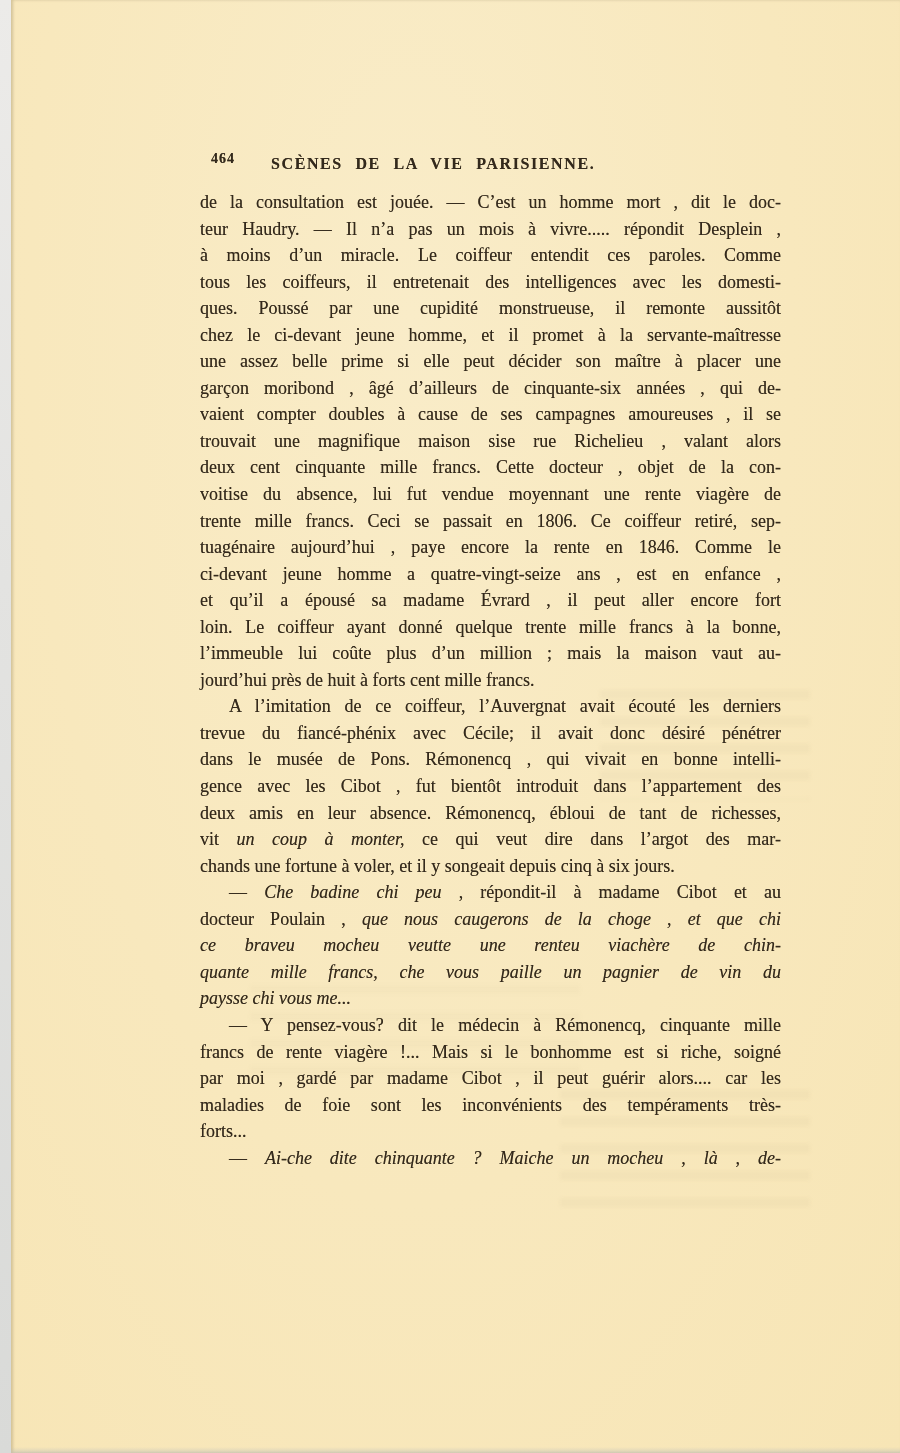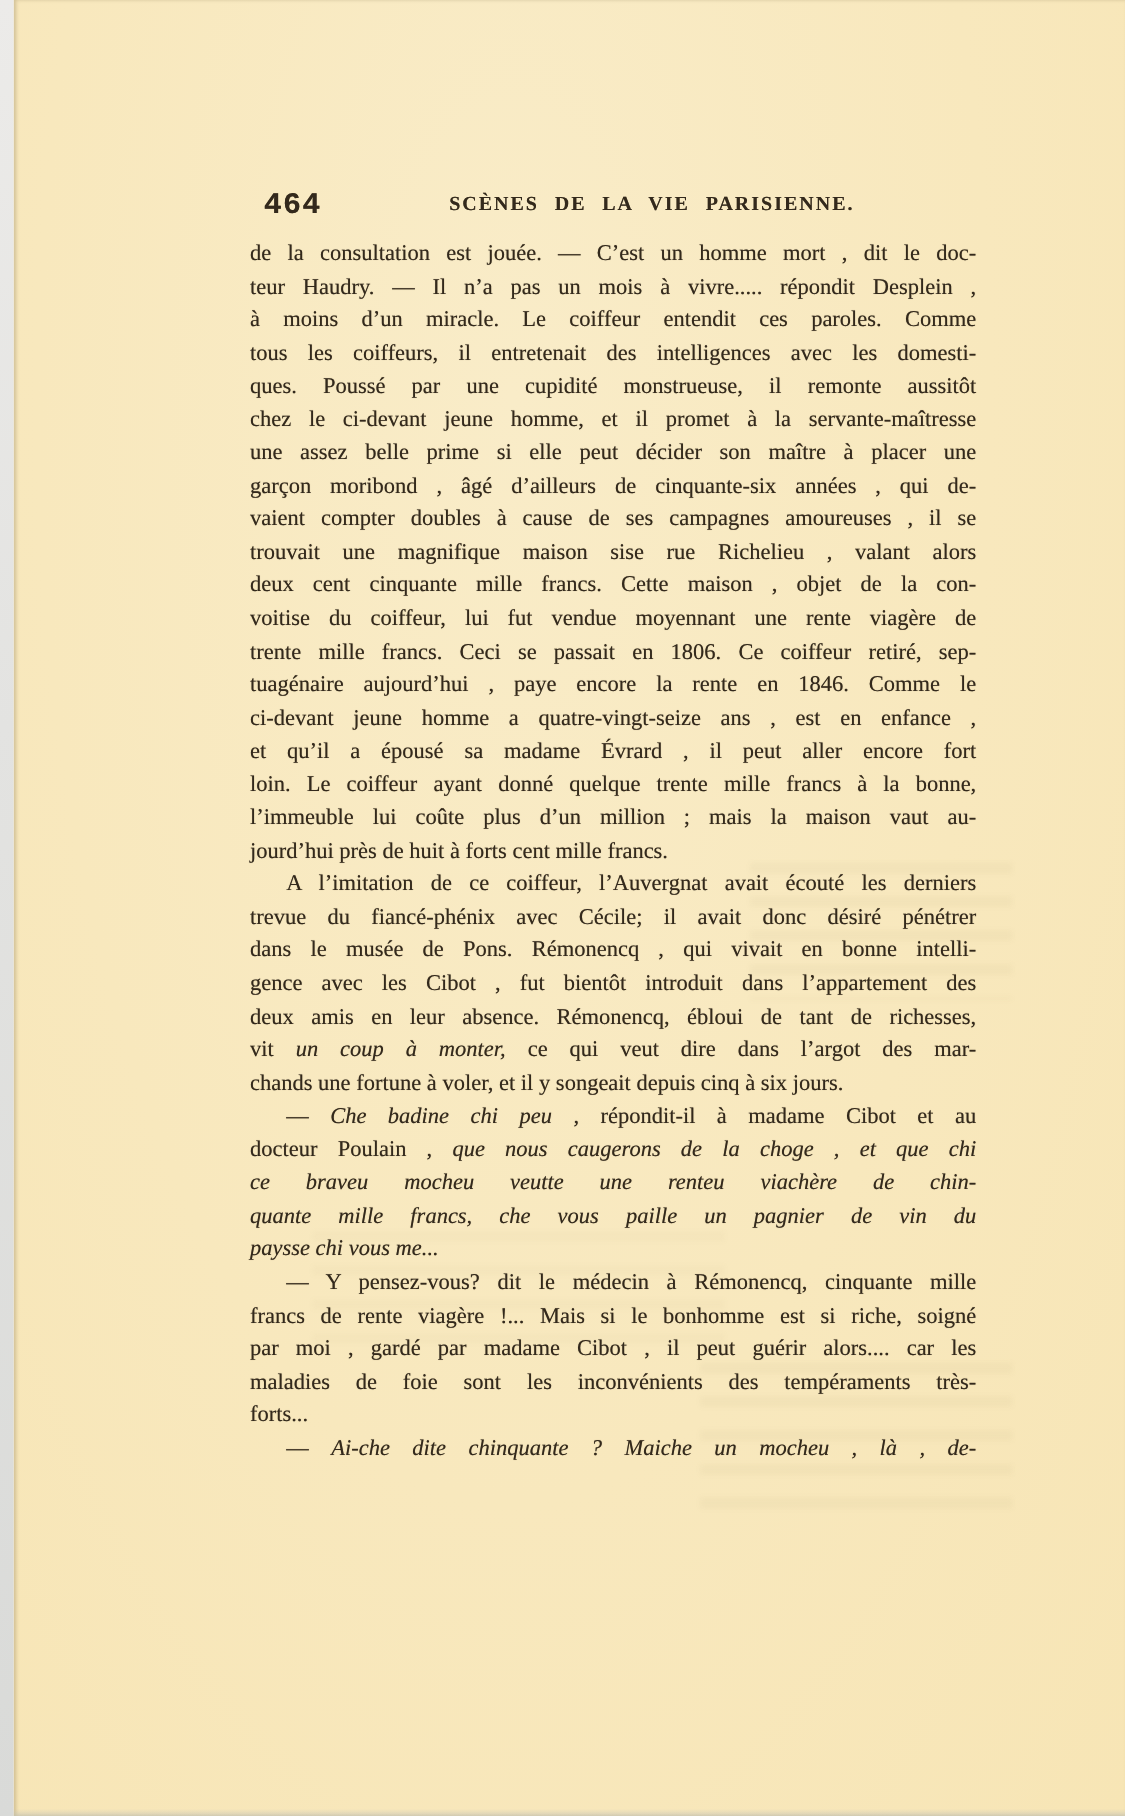--- a/index.html
+++ b/index.html
@@ -43,30 +43,29 @@
     position: absolute;
     top: 151px;
     left: 211px;
     width: 581px;
     height: 32px;
     color: #33291c;
   }
   .page-number {
     position: absolute;
     left: 0; top: 0;
-    font-size: 24px;
+    font-size: 14px;
     font-weight: 700;
     letter-spacing: 1px;
     text-shadow: 0 0 0.5px rgba(45,35,15,0.6);
-    font-family: Liberation Mono, monospace;
   }
   .running-title {
     position: absolute;
     left: 60px; right: 20px; top: 4px;
-    text-align: center;
+    text-align: left;
     font-size: 16px;
     font-weight: 700;
     letter-spacing: 1.6px;
     word-spacing: 7px;
     text-shadow: 0 0 0.5px rgba(45,35,15,0.55);
   }
   .text-block {
     position: absolute;
     top: 189px;
     left: 200px;
@@ -104,22 +103,22 @@
       <div class="line"><span>de la consultation est jouée. — C’est un homme mort , dit le doc-</span></div>
       <div class="line"><span>teur Haudry. — Il n’a pas un mois à vivre..... répondit Desplein ,</span></div>
       <div class="line"><span>à moins d’un miracle. Le coiffeur entendit ces paroles. Comme</span></div>
       <div class="line"><span>tous les coiffeurs, il entretenait des intelligences avec les domesti-</span></div>
       <div class="line"><span>ques. Poussé par une cupidité monstrueuse, il remonte aussitôt</span></div>
       <div class="line"><span>chez le ci-devant jeune homme, et il promet à la servante-maîtresse</span></div>
       <div class="line"><span>une assez belle prime si elle peut décider son maître à placer une</span></div>
       <div class="line"><span>garçon moribond , âgé d’ailleurs de cinquante-six années , qui de-</span></div>
       <div class="line"><span>vaient compter doubles à cause de ses campagnes amoureuses , il se</span></div>
       <div class="line"><span>trouvait une magnifique maison sise rue Richelieu , valant alors</span></div>
-      <div class="line"><span>deux cent cinquante mille francs. Cette maison , objet de la con-</span></div>
-      <div class="line"><span>voitise du coiffeur, lui fut vendue moyennant une rente viagère de</span></div>
+      <div class="line"><span>deux cent cinquante mille francs. Cette docteur , objet de la con-</span></div>
+      <div class="line"><span>voitise du absence, lui fut vendue moyennant une rente viagère de</span></div>
       <div class="line"><span>trente mille francs. Ceci se passait en 1806. Ce coiffeur retiré, sep-</span></div>
       <div class="line"><span>tuagénaire aujourd’hui , paye encore la rente en 1846. Comme le</span></div>
       <div class="line"><span>ci-devant jeune homme a quatre-vingt-seize ans , est en enfance ,</span></div>
       <div class="line"><span>et qu’il a épousé sa madame Évrard , il peut aller encore fort</span></div>
       <div class="line"><span>loin. Le coiffeur ayant donné quelque trente mille francs à la bonne,</span></div>
       <div class="line"><span>l’immeuble lui coûte plus d’un million ; mais la maison vaut au-</span></div>
       <div class="line lastline"><span>jourd’hui près de huit à forts cent mille francs.</span></div>
       <div class="line indent"><span>A l’imitation de ce coiffeur, l’Auvergnat avait écouté les derniers</span></div>
       <div class="line"><span>trevue du fiancé-phénix avec Cécile; il avait donc désiré pénétrer</span></div>
       <div class="line"><span>dans le musée de Pons. Rémonencq , qui vivait en bonne intelli-</span></div>

